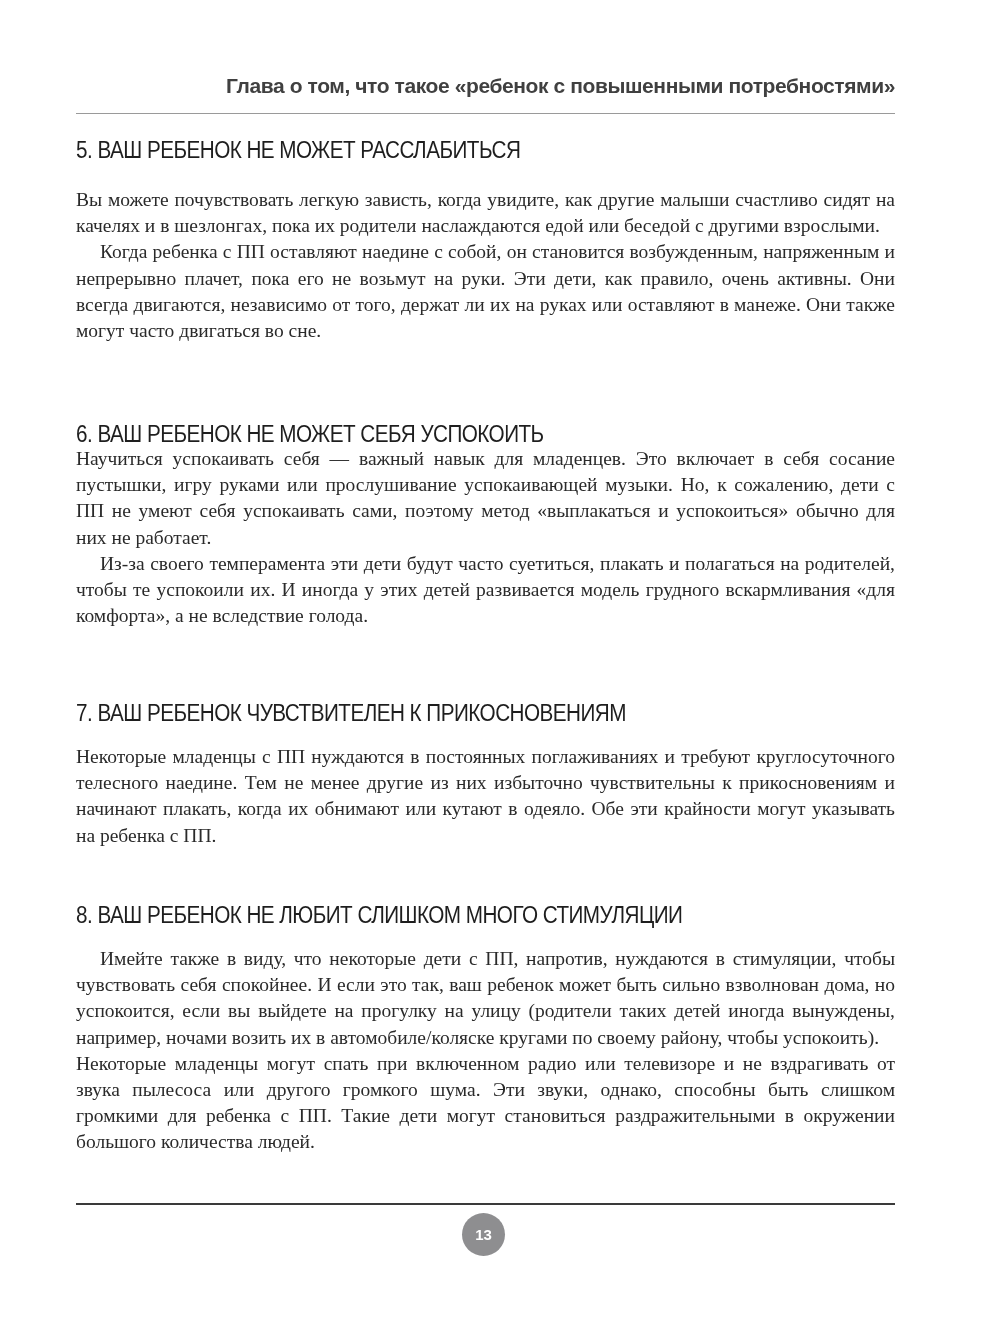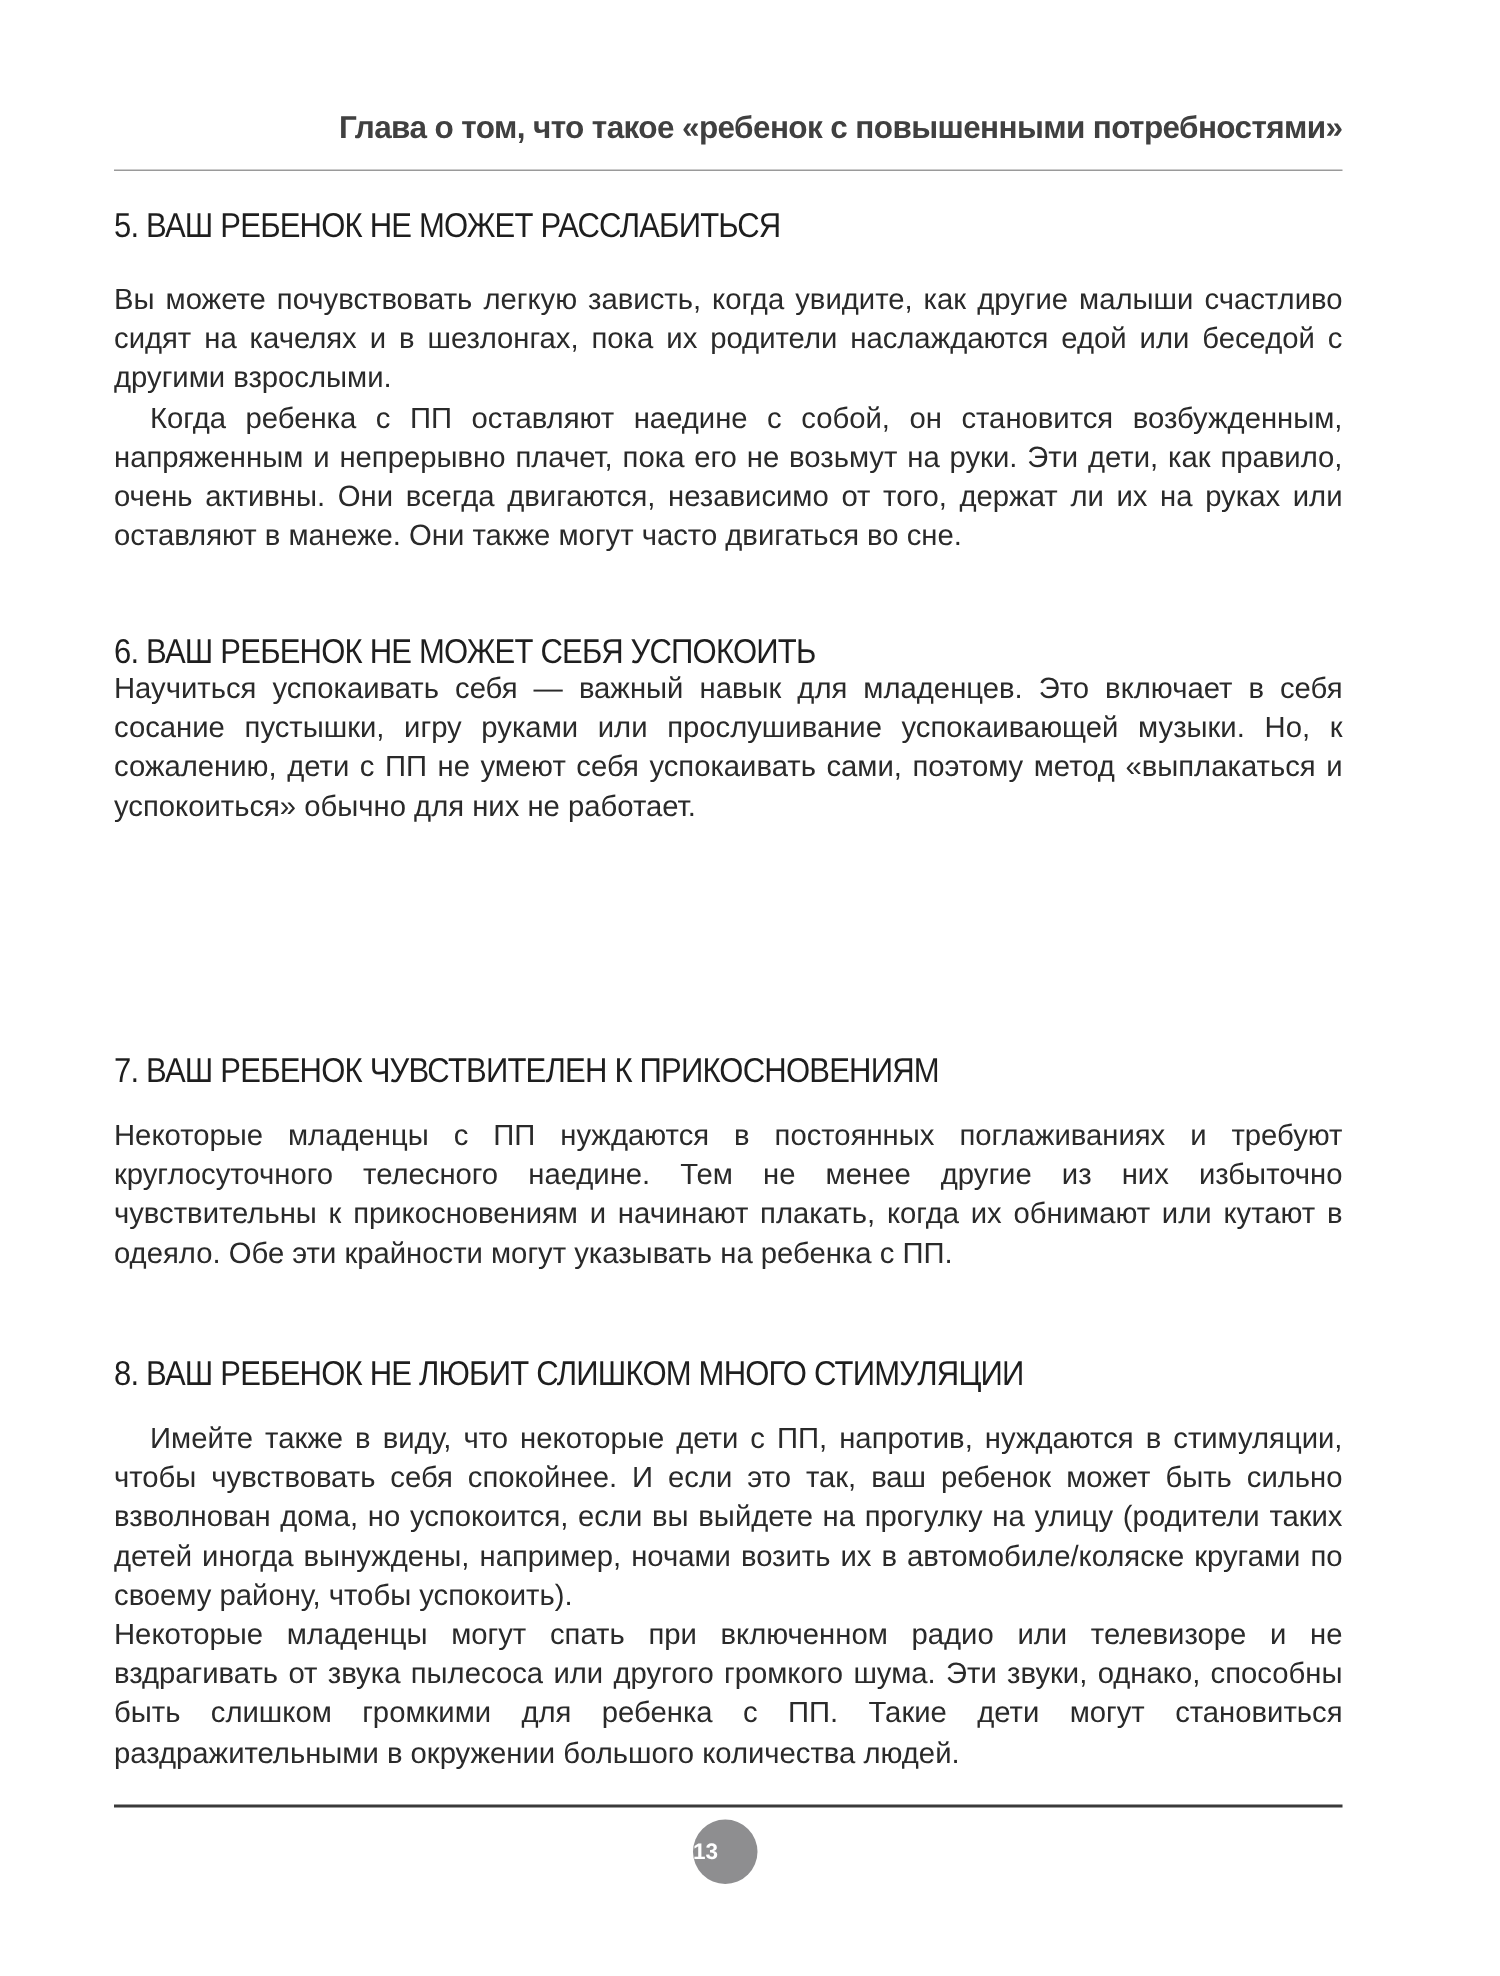--- a/index.html
+++ b/index.html
@@ -11,47 +11,48 @@
       color: #404040; letter-spacing: -0.4px; white-space: nowrap;
     }
     .head-rule { position: absolute; left: 0; top: 113px; width: 819px; height: 1px; background: #9a9a9a; }
     .heading {
       position: absolute; left: 0; width: 819px;
       font-family: "Liberation Sans", sans-serif; font-size: 23px; color: #1e1e1e;
       letter-spacing: -0.6px; white-space: nowrap; transform: scaleX(0.9); transform-origin: left center;
     }
     .section-body { position: absolute; left: 0; width: 819px; }
     .para {
-      margin: 0; font-family: Liberation Sans, sans-serif; font-size: 19.5px; line-height: 26.2px;
+      margin: 0; font-family: Liberation Serif, serif; font-size: 19.5px; line-height: 26.2px;
       color: #2a2a2a; text-align: justify; hyphens: manual;
     }
     .para.indent { text-indent: 24px; }
     .foot-rule { position: absolute; left: 0; top: 1203px; width: 819px; height: 2px; background: #3a3a3a; }
     .page-number {
       position: absolute; left: 386px; top: 1213px; width: 43px; height: 43px; border-radius: 50%;
       background: #8e8e90; color: #ffffff; font-family: "Liberation Sans", sans-serif; font-weight: bold;
-      font-size: 15px; line-height: 43px; text-align: left;
+      font-size: 15px; line-height: 43px; text-align: center;
     }
   </style>
 </head>
 <body>
 
 <div class="page">
   <div class="running-head">Глава о том, что такое «ребенок с повышенными потребностями»</div>
   <div class="head-rule"></div>
 
   <div class="heading" style="top:137px;">5. ВАШ РЕБЕНОК НЕ МОЖЕТ РАССЛАБИТЬСЯ</div>
   <div class="section-body" style="top:187px;">
     <p class="para">Вы можете почувствовать легкую зависть, когда увидите, как другие малыши счастливо сидят на качелях и в шезлонгах, пока их родители наслаждаются едой или беседой с другими взрослыми.</p>
     <p class="para indent">Когда ребенка с ПП оставляют наедине с собой, он становится возбужденным, напряженным и непрерывно плачет, пока его не возьмут на руки. Эти дети, как правило, очень активны. Они всегда двигаются, независимо от того, держат ли их на руках или оставляют в манеже. Они также могут часто двигаться во сне.</p>
   </div>
 
   <div class="heading" style="top:421px;">6. ВАШ РЕБЕНОК НЕ МОЖЕТ СЕБЯ УСПОКОИТЬ</div>
   <div class="section-body" style="top:446px;">
     <p class="para">Научиться успокаивать себя — важный навык для младенцев. Это включает в себя сосание пустышки, игру руками или прослушивание успокаивающей музыки. Но, к сожалению, дети с ПП не умеют себя успокаивать сами, поэтому метод «выплакаться и успокоиться» обычно для них не работает.</p>
+    <p class="para indent">Из-за своего темперамента эти дети будут часто суетиться, плакать и полагаться на родителей, чтобы те успокоили их. И иногда у этих детей развивается модель грудного вскармливания «для комфорта», а не вследствие голода.</p>
   </div>
 
   <div class="heading" style="top:700px;">7. ВАШ РЕБЕНОК ЧУВСТВИТЕЛЕН К ПРИКОСНОВЕНИЯМ</div>
   <div class="section-body" style="top:744px;">
     <p class="para">Некоторые младенцы с ПП нуждаются в постоянных поглаживаниях и требуют круглосуточного телесного наедине. Тем не менее другие из них избыточно чувствительны к прикосновениям и начинают плакать, когда их обнимают или кутают в одеяло. Обе эти крайности могут указывать на ребенка с ПП.</p>
   </div>
 
   <div class="heading" style="top:902px;">8. ВАШ РЕБЕНОК НЕ ЛЮБИТ СЛИШКОМ МНОГО СТИМУЛЯЦИИ</div>
   <div class="section-body" style="top:946px;">
     <p class="para indent">Имейте также в виду, что некоторые дети с ПП, напротив, нуждаются в стимуляции, чтобы чувствовать себя спокойнее. И если это так, ваш ребенок может быть сильно взволнован дома, но успокоится, если вы выйдете на прогулку на улицу (родители таких детей иногда вынуждены, например, ночами возить их в автомобиле/коляске кругами по своему району, чтобы успокоить).</p>

